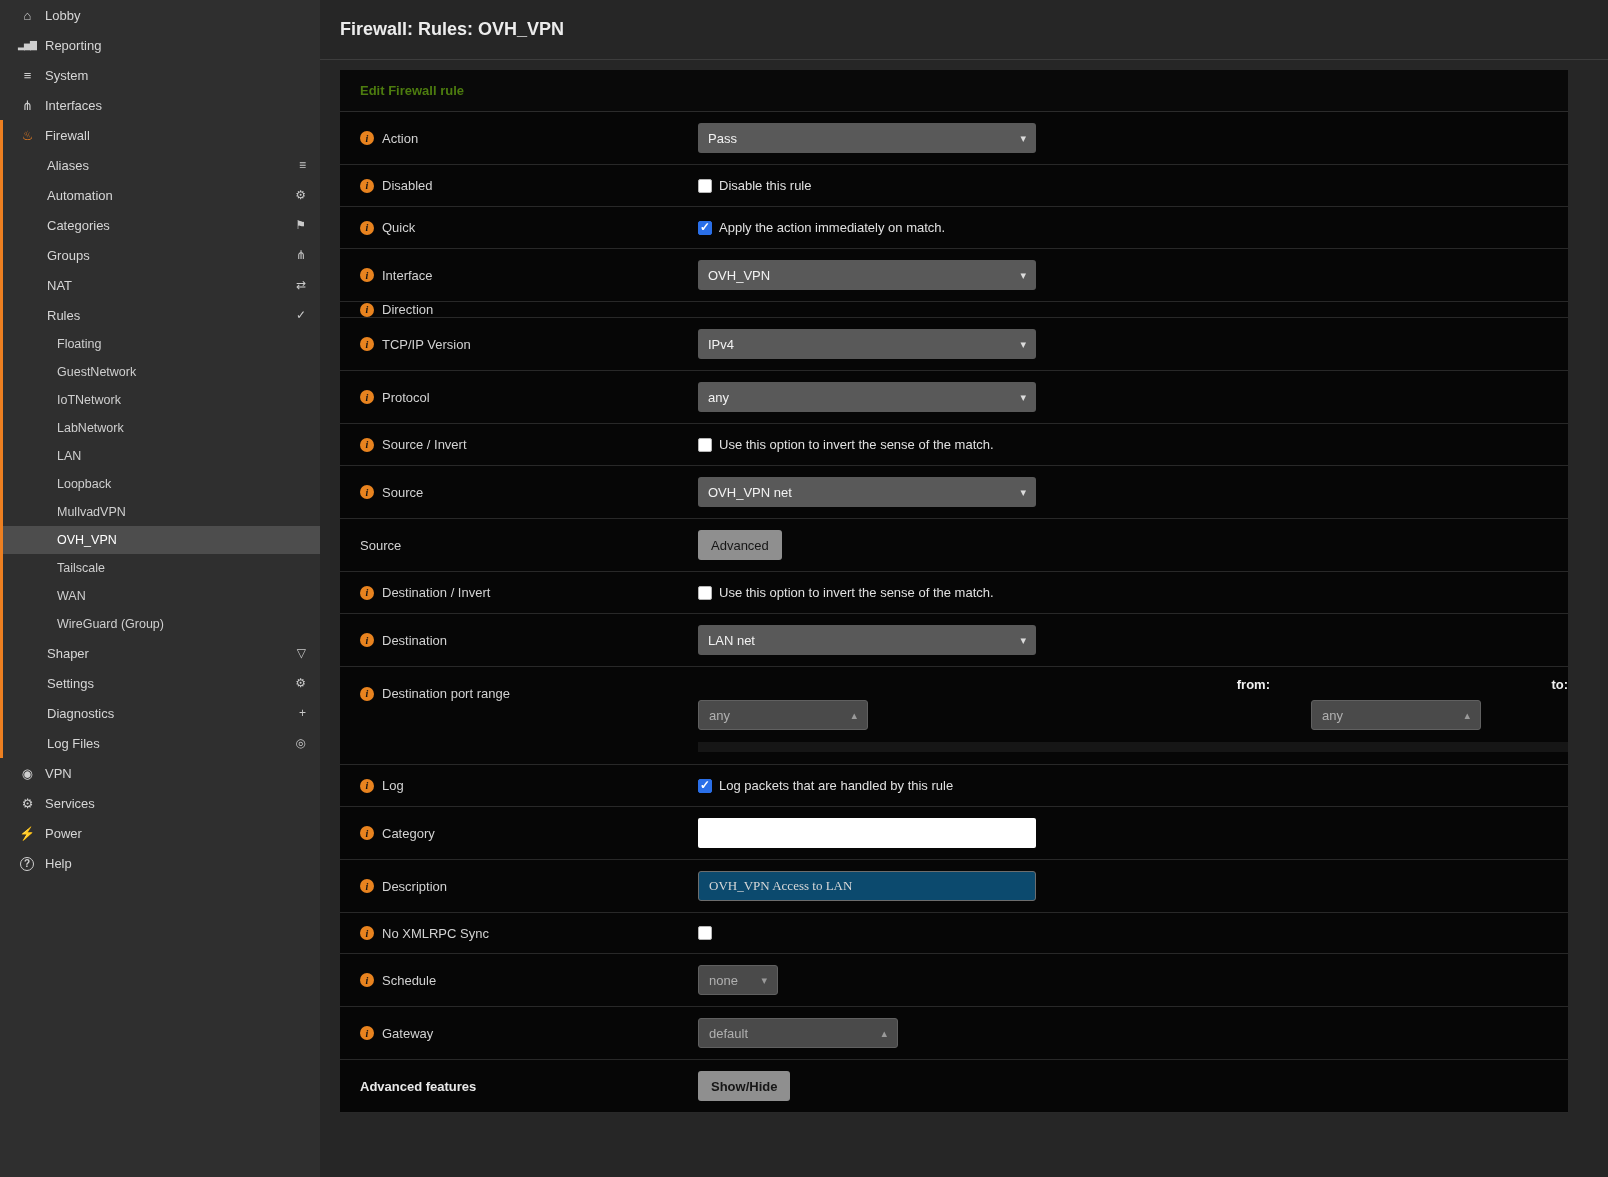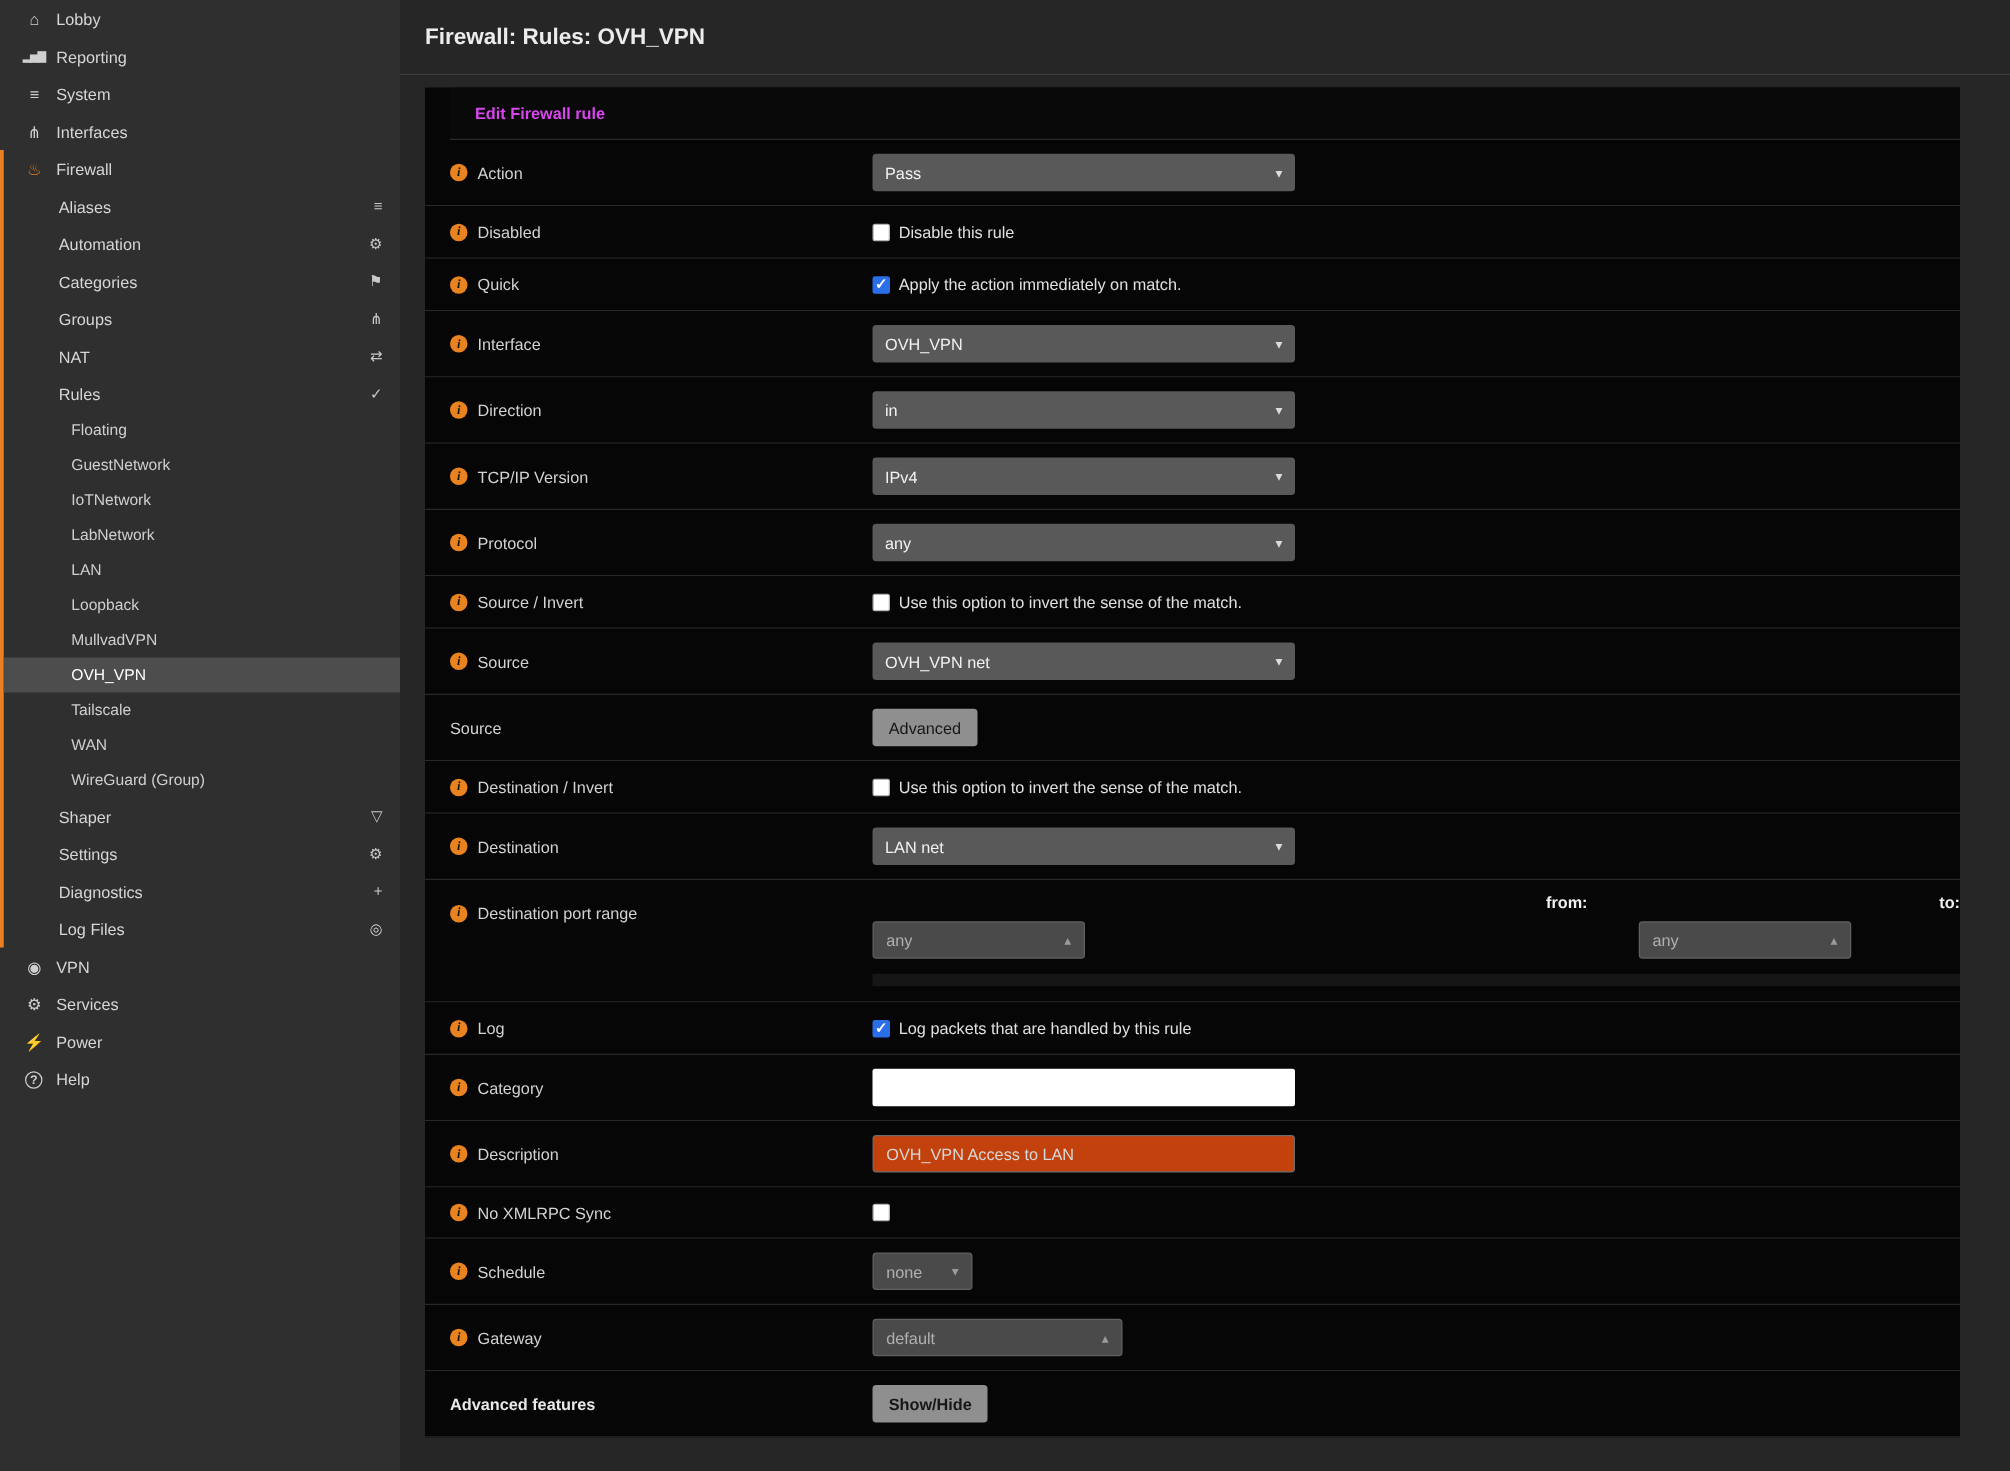--- a/index.html
+++ b/index.html
@@ -25,21 +25,21 @@
   .nav-sub2.active { background:#4d4d4d; color:#fff; }
   .circled { border:1.5px solid currentColor; border-radius:50%; width:14px; height:14px; display:inline-flex; align-items:center; justify-content:center; font-size:10px; font-weight:bold; letter-spacing:0; }
 
   
   .main { flex:1; min-width:0; display:flex; flex-direction:column; background:#262626; }
   .page-header { height:60px; padding:19px 20px 0 20px; border-bottom:1px solid #3d3d3d; }
   .page-title { font-size:18px; font-weight:bold; color:#ececec; }
   .content { padding:10px 40px 0 20px; }
 
   .panel { background:#060606; }
-  .panel-header { padding:13px 20px; font-weight:bold; color:#d946ef; background:#090909; border-bottom:1px solid #2b2b2b;margin-left:20px; }
+  .panel-header { padding:13px 20px; font-weight:bold; color:#4d7c0f; background:#090909; border-bottom:1px solid #2b2b2b; }
 
   .frow { display:flex; align-items:center; border-bottom:1px solid #282828; background:#060606; }
   .lbl { width:358px; min-width:358px; padding-left:20px; display:flex; align-items:center; gap:8px; color:#d2d2d2; }
   .lbl.bold { font-weight:bold; color:#e9e9e9; }
   .val { flex:1; padding:11px 0; display:flex; align-items:center; }
   .h-check .val { padding:13px 0; }
 
   .info { width:14px; height:14px; min-width:14px; border-radius:50%; background:#e8831f; color:#131313;
           display:inline-flex; align-items:center; justify-content:center; font-size:10px; font-weight:bold;
           font-family:"Liberation Serif", serif; font-style:italic; cursor:pointer; }
@@ -60,22 +60,22 @@
   input[type=checkbox]:checked { background:#2a6fe8; border-color:#2a6fe8; }
   input[type=checkbox]:checked::after { content:"✓"; position:absolute; top:-2px; left:1px; color:#fff; font-size:12px; font-weight:bold; }
   .cb-text { margin-left:7px; color:#e0e0e0; }
 
   .btn { height:30px; padding:0 13px; background:#8f8f8f; color:#161616; border:none; border-radius:3px;
          font-family:inherit; font-size:13px; cursor:pointer; }
   .btn.bold { font-weight:bold; }
 
   .input-cat { width:338px; height:30px; border:none; background:#fff; border-radius:2px; padding:0 8px;
                font-family:inherit; font-size:13px; color:#222; }
-  .input-desc { width:338px; height:30px; border:1px solid #6d6d6d; background:#c2410c; border-radius:3px;
-                padding:0 10px; font-family:Liberation Sans, sans-serif; font-size:13px; color:#d8d8d8; }
+  .input-desc { width:338px; height:30px; border:1px solid #6d6d6d; background:#0c4a6e; border-radius:3px;
+                padding:0 10px; font-family:Liberation Serif, serif; font-size:13px; color:#d8d8d8; }
 
   .row-port { align-items:flex-start;text-align:right; }
   .row-port .lbl { padding-top:19px; }
   .row-port .val { flex-direction:column; align-items:stretch; padding:10px 0 12px 0; }
   .port-cols { display:flex; }
   .port-col.from { width:572px; }
   .port-col.to { flex:1;margin-left:41px; }
   .port-lbl { font-weight:bold; color:#f0f0f0; margin-bottom:8px; }
   .port-strip { height:10px; background:#161616; margin-top:12px; }
 </style>
@@ -234,25 +234,20 @@
             <div class="sel">
               <span>OVH_VPN</span>
             </div>
           </div>
         </div>
 
         <div class="frow">
           <div class="lbl">
             <span class="info"></span>
             <span>Direction</span>
-          </div>
-          <div class="val">
-            <div class="sel">
-              <span>in</span>
-            </div>
           </div>
         </div>
 
         <div class="frow">
           <div class="lbl">
             <span class="info"></span>
             <span>TCP/IP Version</span>
           </div>
           <div class="val">
             <div class="sel">

